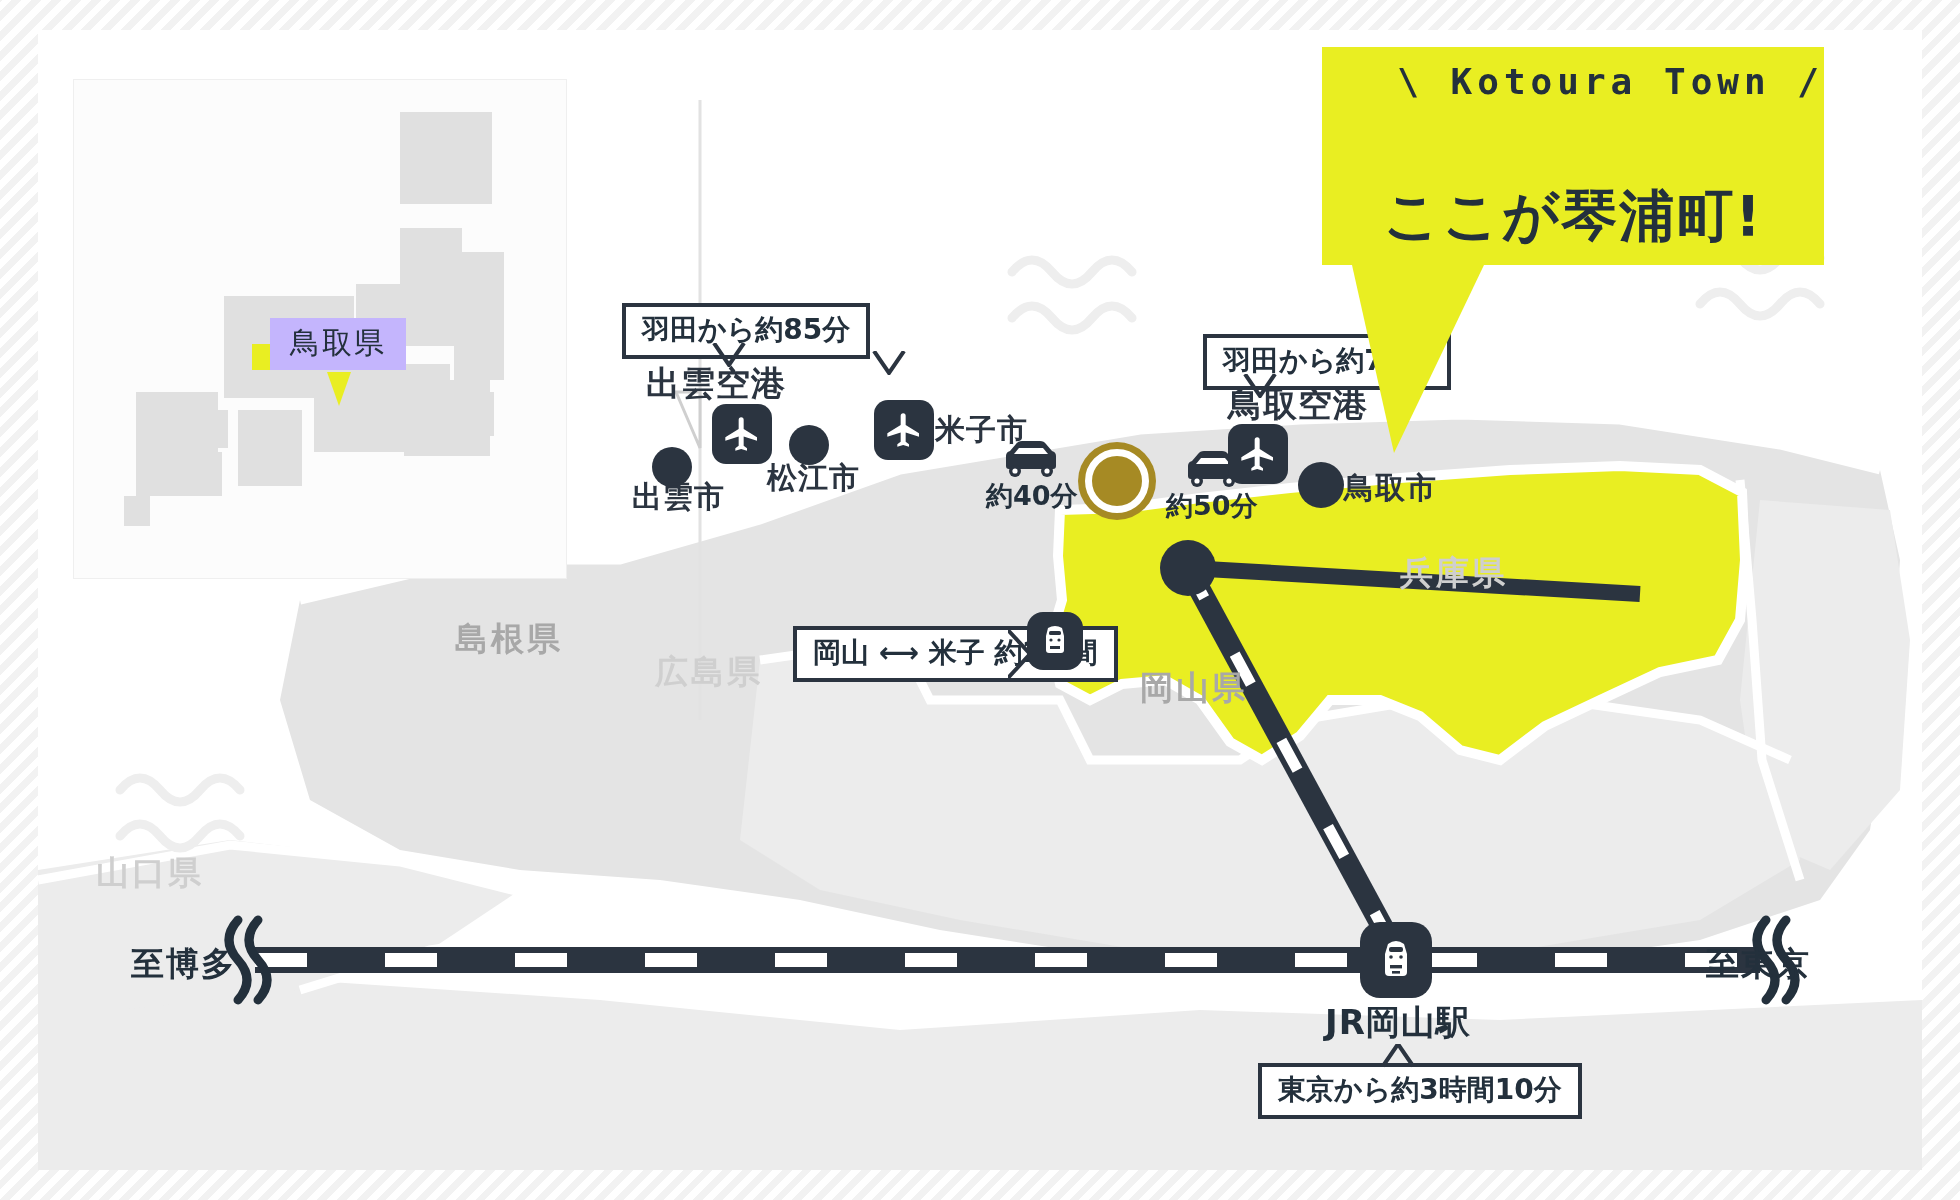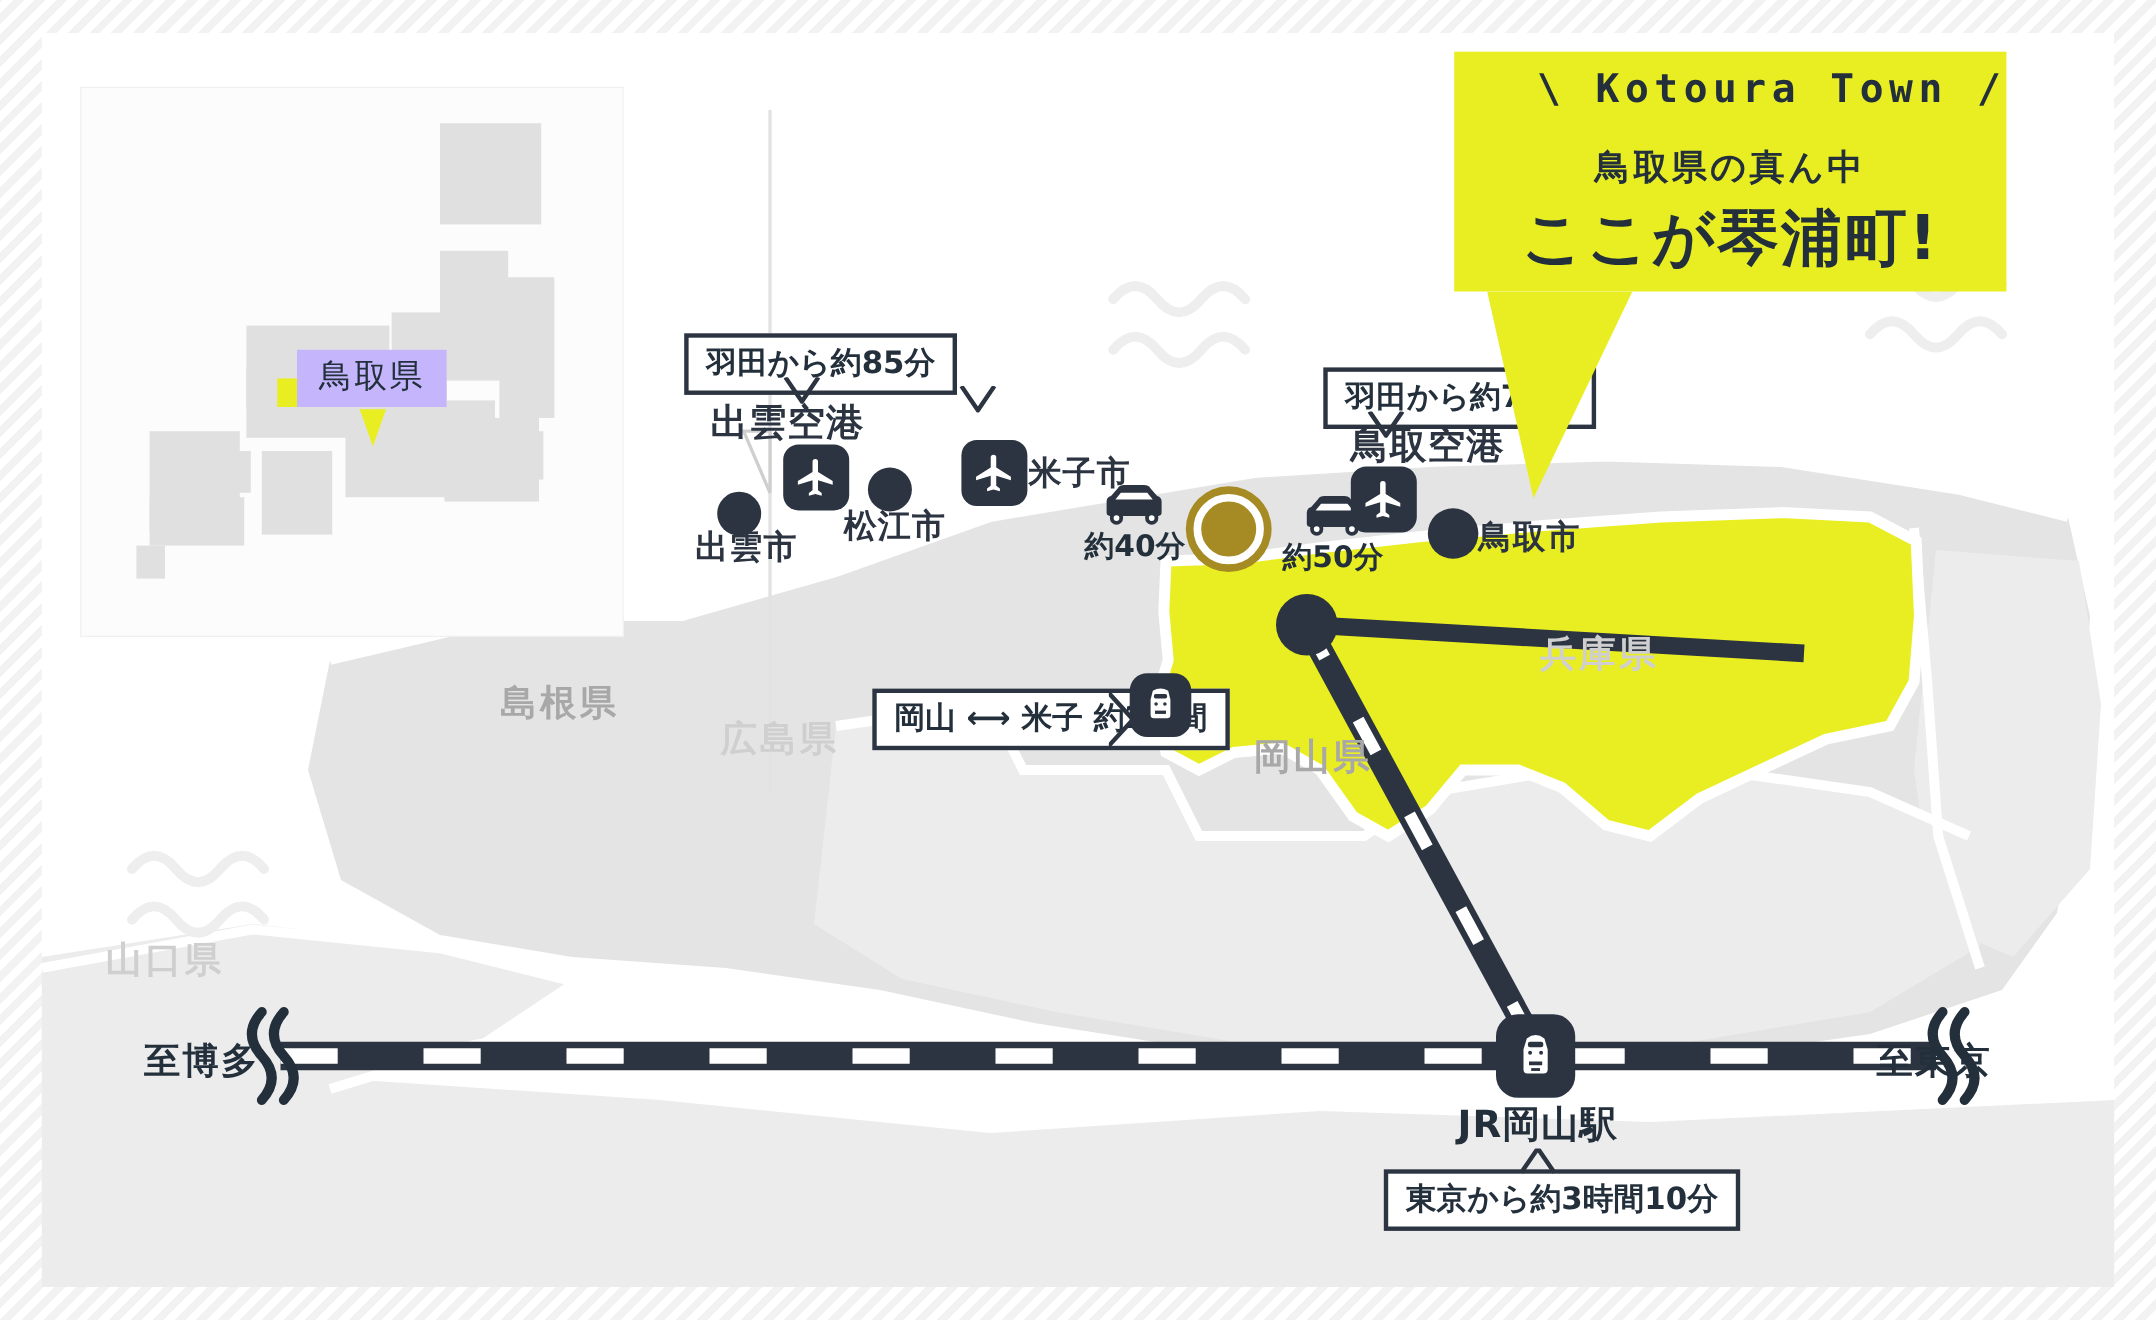--- a/index.html
+++ b/index.html
@@ -247,21 +247,21 @@
       </g>
       <rect x="178" y="264" width="28" height="26" fill="#e9ee22"></rect>
     </svg>
     <div class="inset-label">鳥取県</div>
     <div class="inset-label-tail"></div>
   </div>
 
   <div class="pref dark" style="left:455px;top:617px;">島根県</div>
   <div class="pref light" style="left:655px;top:650px;">広島県</div>
   <div class="pref dark" style="left:1140px;top:666px;">岡山県</div>
-  <div class="pref light" style="left:1400px;top:572px;">兵庫県</div>
+  <div class="pref light" style="left:1400px;top:551px;">兵庫県</div>
   <div class="pref light" style="left:96px;top:851px;">山口県</div>
 
   <div class="callout" style="left:622px;top:303px;">
     <span>羽田から約85分</span>
   </div>
   <svg class="callout-tail" style="left:712px;top:343px;" viewBox="0 0 34 24">
     <path d="M2 0 L17 22 L32 0" fill="none" stroke="#2b3440" stroke-width="4"></path>
   </svg>
   <div class="ap-name" style="left:646px;top:361px;">出雲空港</div>
   <div class="ap-icon" style="left:712px;top:404px;">
@@ -357,20 +357,19 @@
   </svg>
   <div class="callout" style="left:1258px;top:1063px;">
     <span>東京から約3時間10分</span>
   </div>
 
   <div class="edge-label" style="left:131px;top:942px;">至博多</div>
   <div class="edge-label" style="left:1706px;top:942px;">至東京</div>
 
   <div class="big-callout">
     <div class="bc-en">\ Kotoura Town /</div>
-    <div class="bc-jp1">鳥取県の真ん中</div>
     <div class="bc-jp2">ここが琴浦町!</div>
   </div>
   <svg class="bc-tail" width="502" height="190" viewBox="0 0 502 190">
     <path d="M30 0 L162 0 L72 188 Z" fill="#e9ee22"></path>
   </svg>
 
 </div>
 
 </body></html>

